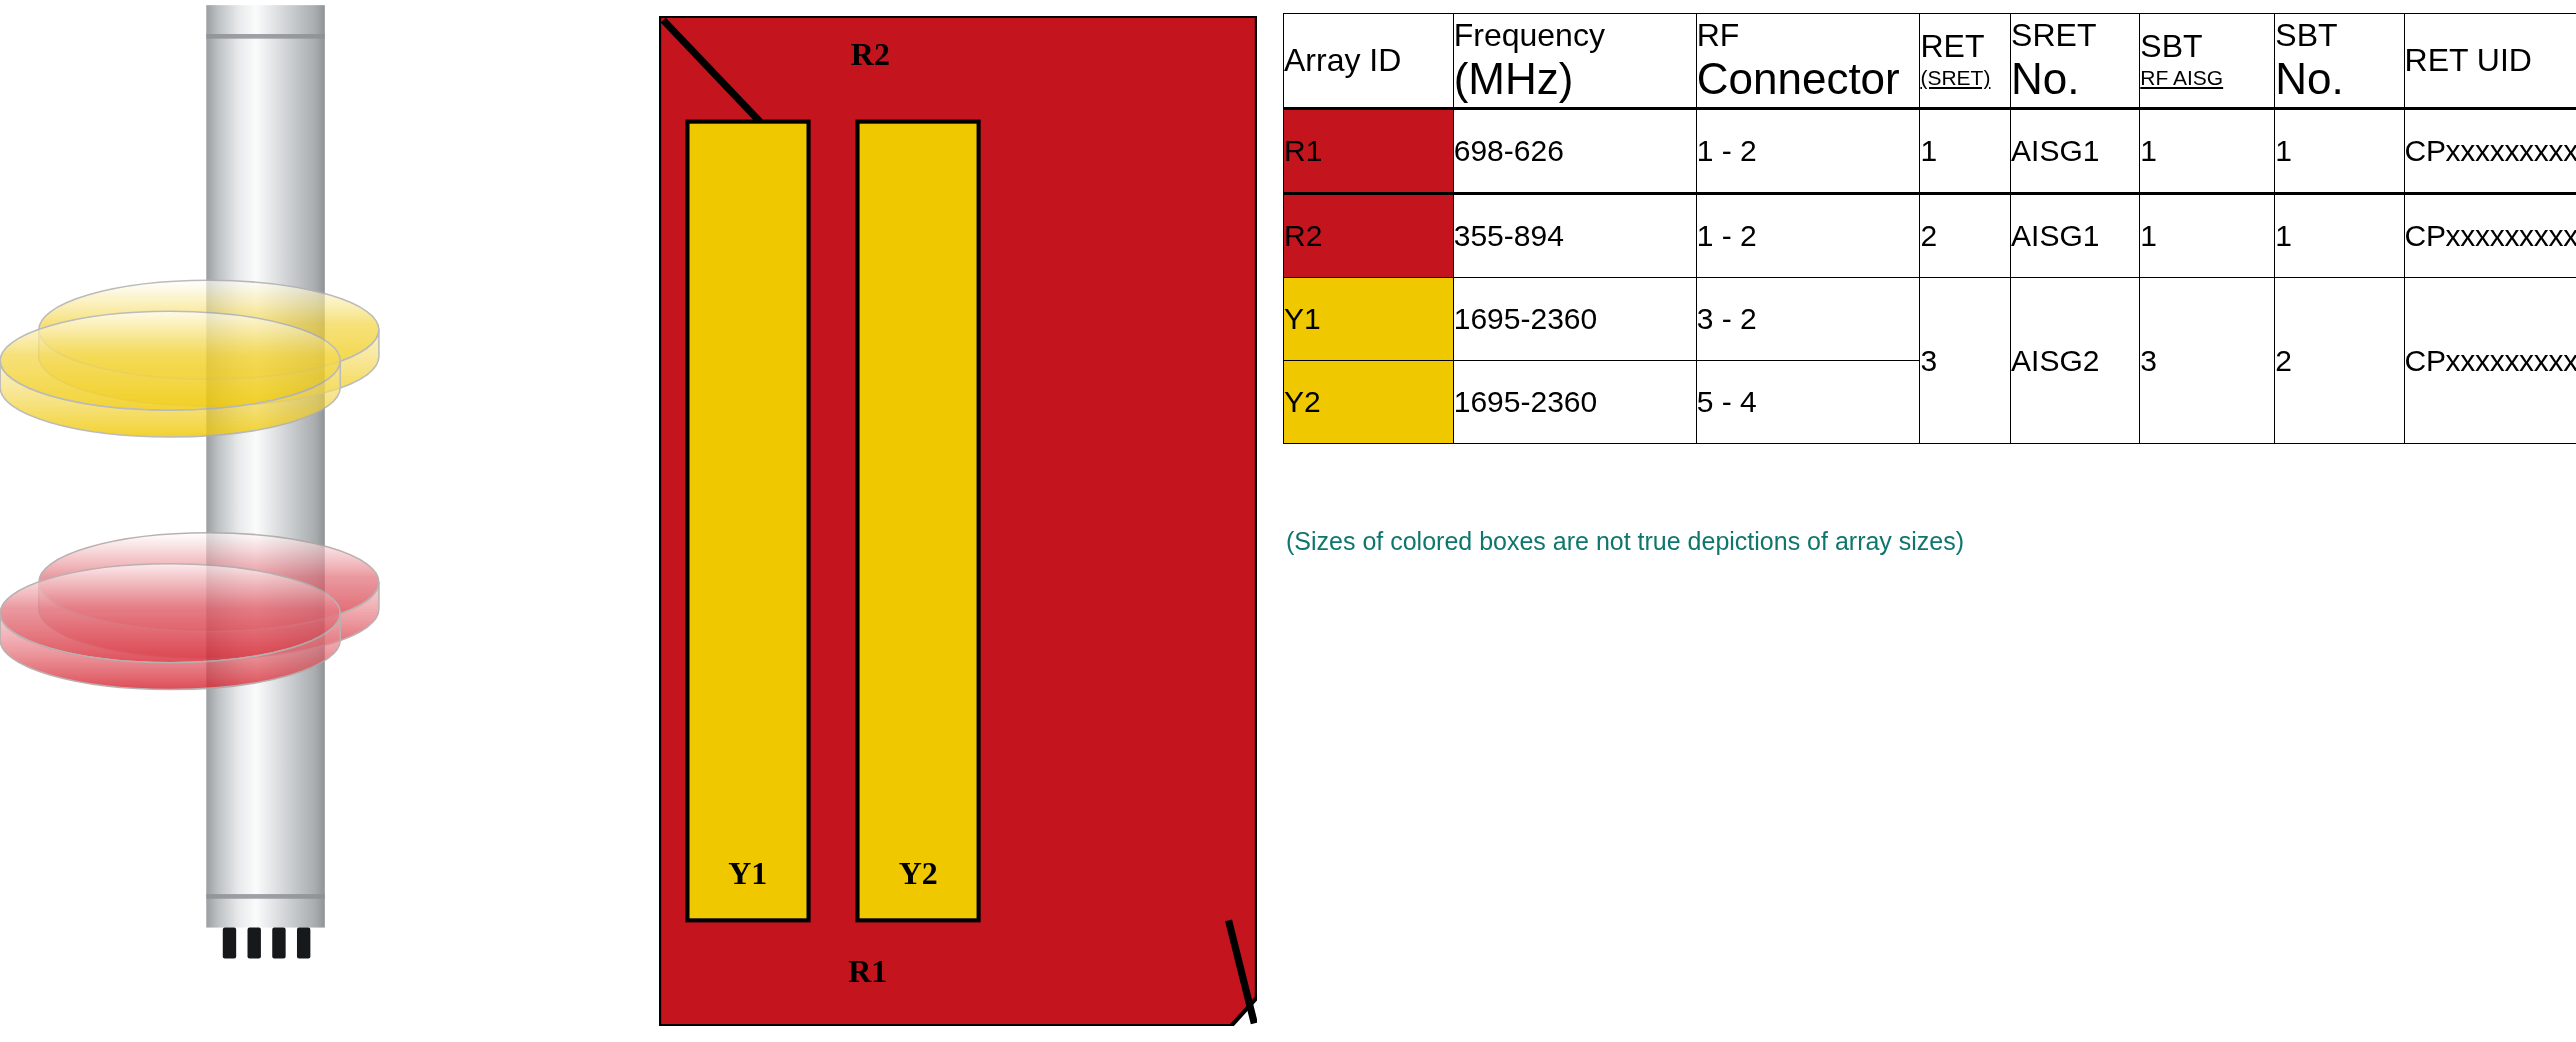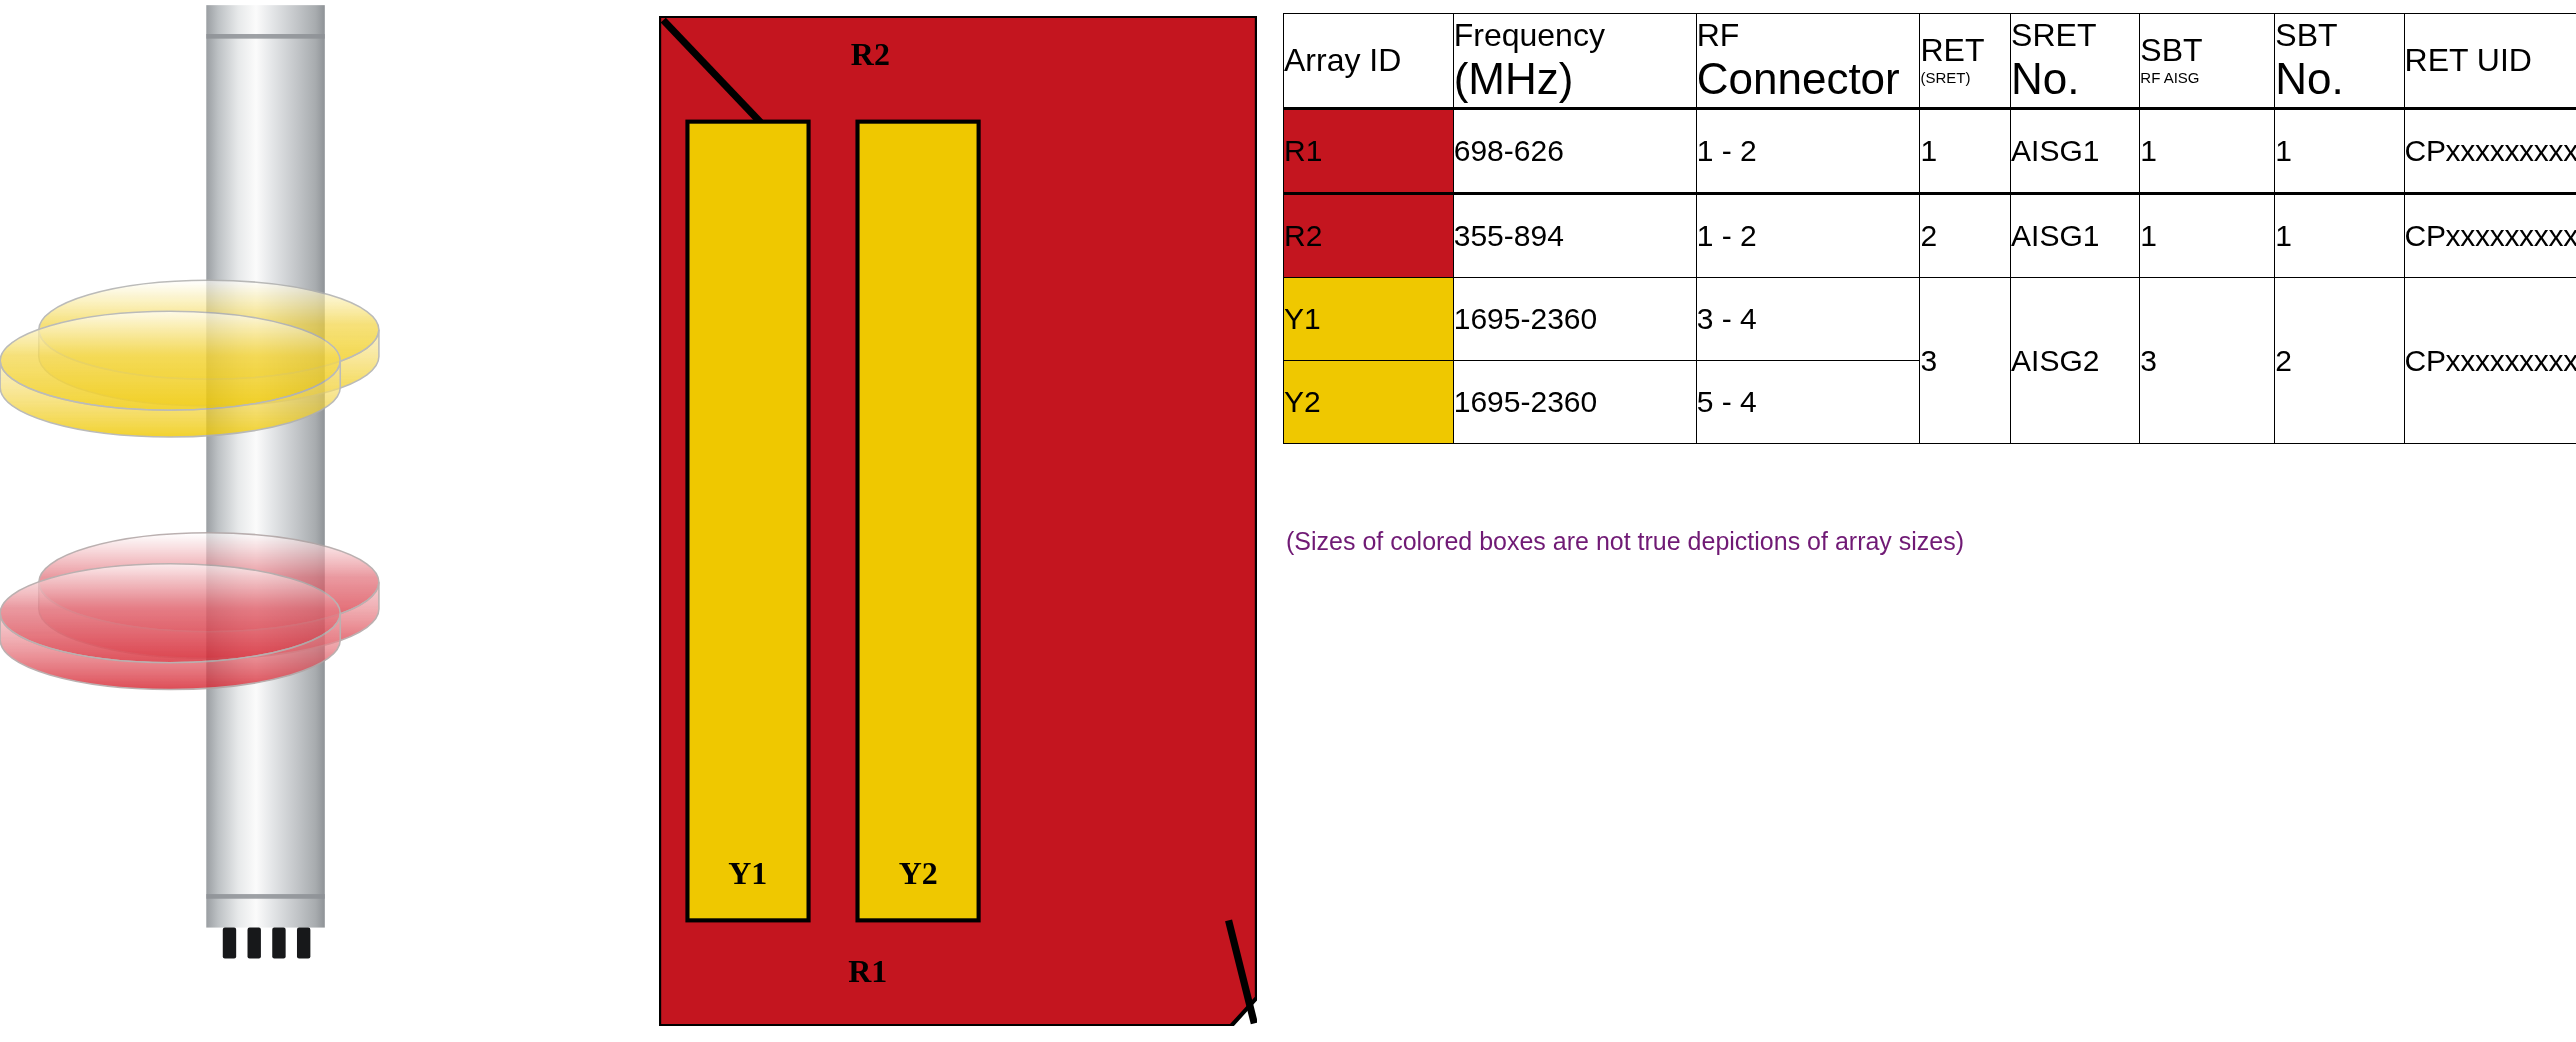--- a/index.html
+++ b/index.html
@@ -56,22 +56,23 @@
     padding: 0;
   }
   table.spec thead th {
     border-bottom-width: 3.6px;
     height: 93px;
     font-size: 32px;
     line-height: 1.12;
   }
   table.spec thead th .sub {
     display: block;
-    font-size: 15px;
+    font-size: 21px;
     line-height: 1.25;
+    text-decoration: underline;
   }
   table.spec thead th .ln2 {
     display: block;
     font-size: 44px;
     line-height: 1.12;
   }
   table.spec tbody td {
     height: 82px;
     font-size: 30px;
   }
@@ -93,21 +94,21 @@
   td.uid {
     font-size: 29px;
     letter-spacing: -0.3px;
   }
 
   #table-caption {
     position: absolute;
     left: 1286px;
     top: 527px;
     font-size: 25px;
-    color: #701a75;
+    color: #0f766e;
     white-space: nowrap;
   }
 
   .colw-array    { width: 88px; }
   .colw-freq     { width: 126px; }
   .colw-rf       { width: 116px; }
   .colw-ret      { width: 47px;  }
   .colw-aisg     { width: 67px; }
   .colw-sbtport  { width: 70px; }
   .colw-sbtno    { width: 67px; }
@@ -266,21 +267,21 @@
         <td class="thick-bottom">2</td>
         <td class="thick-bottom">AISG1</td>
         <td class="thick-bottom">1</td>
         <td class="thick-bottom">1</td>
         <td class="uid thick-bottom">CPxxxxxxxxxxxxxxxxR2</td>
       </tr>
 
       <tr>
         <td class="arrayid yellow-cell">Y1</td>
         <td>1695-2360</td>
-        <td class="thick-bottom">3 - 4</td>
+        <td class="thick-bottom">3 - 2</td>
         <td rowspan="2">3</td>
         <td rowspan="2">AISG2</td>
         <td rowspan="2">3</td>
         <td rowspan="2">2</td>
         <td rowspan="2" class="uid">CPxxxxxxxxxxxxxxxxY1</td>
       </tr>
 
       <tr>
         <td class="arrayid yellow-cell">Y2</td>
         <td>1695-2360</td>

